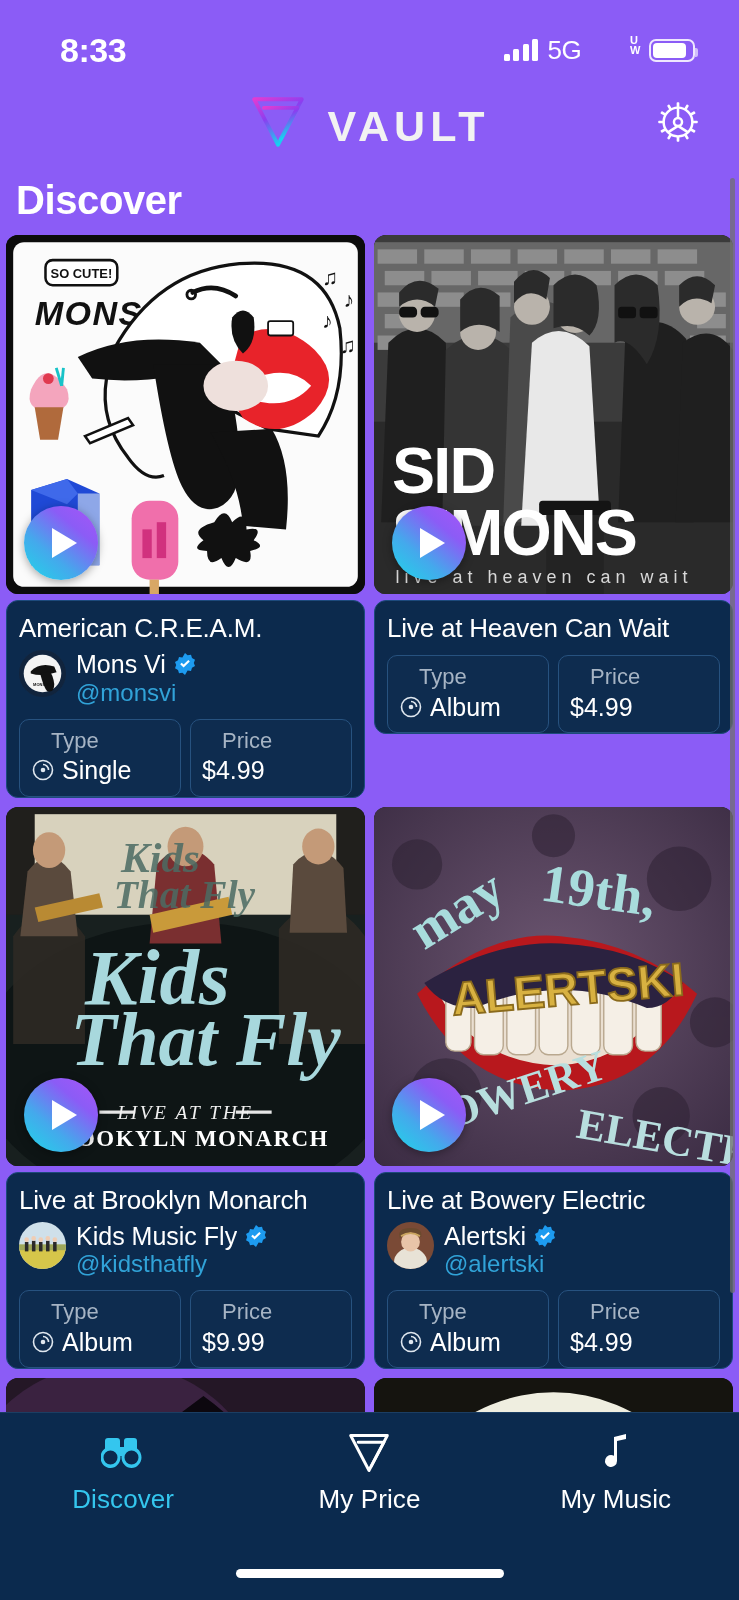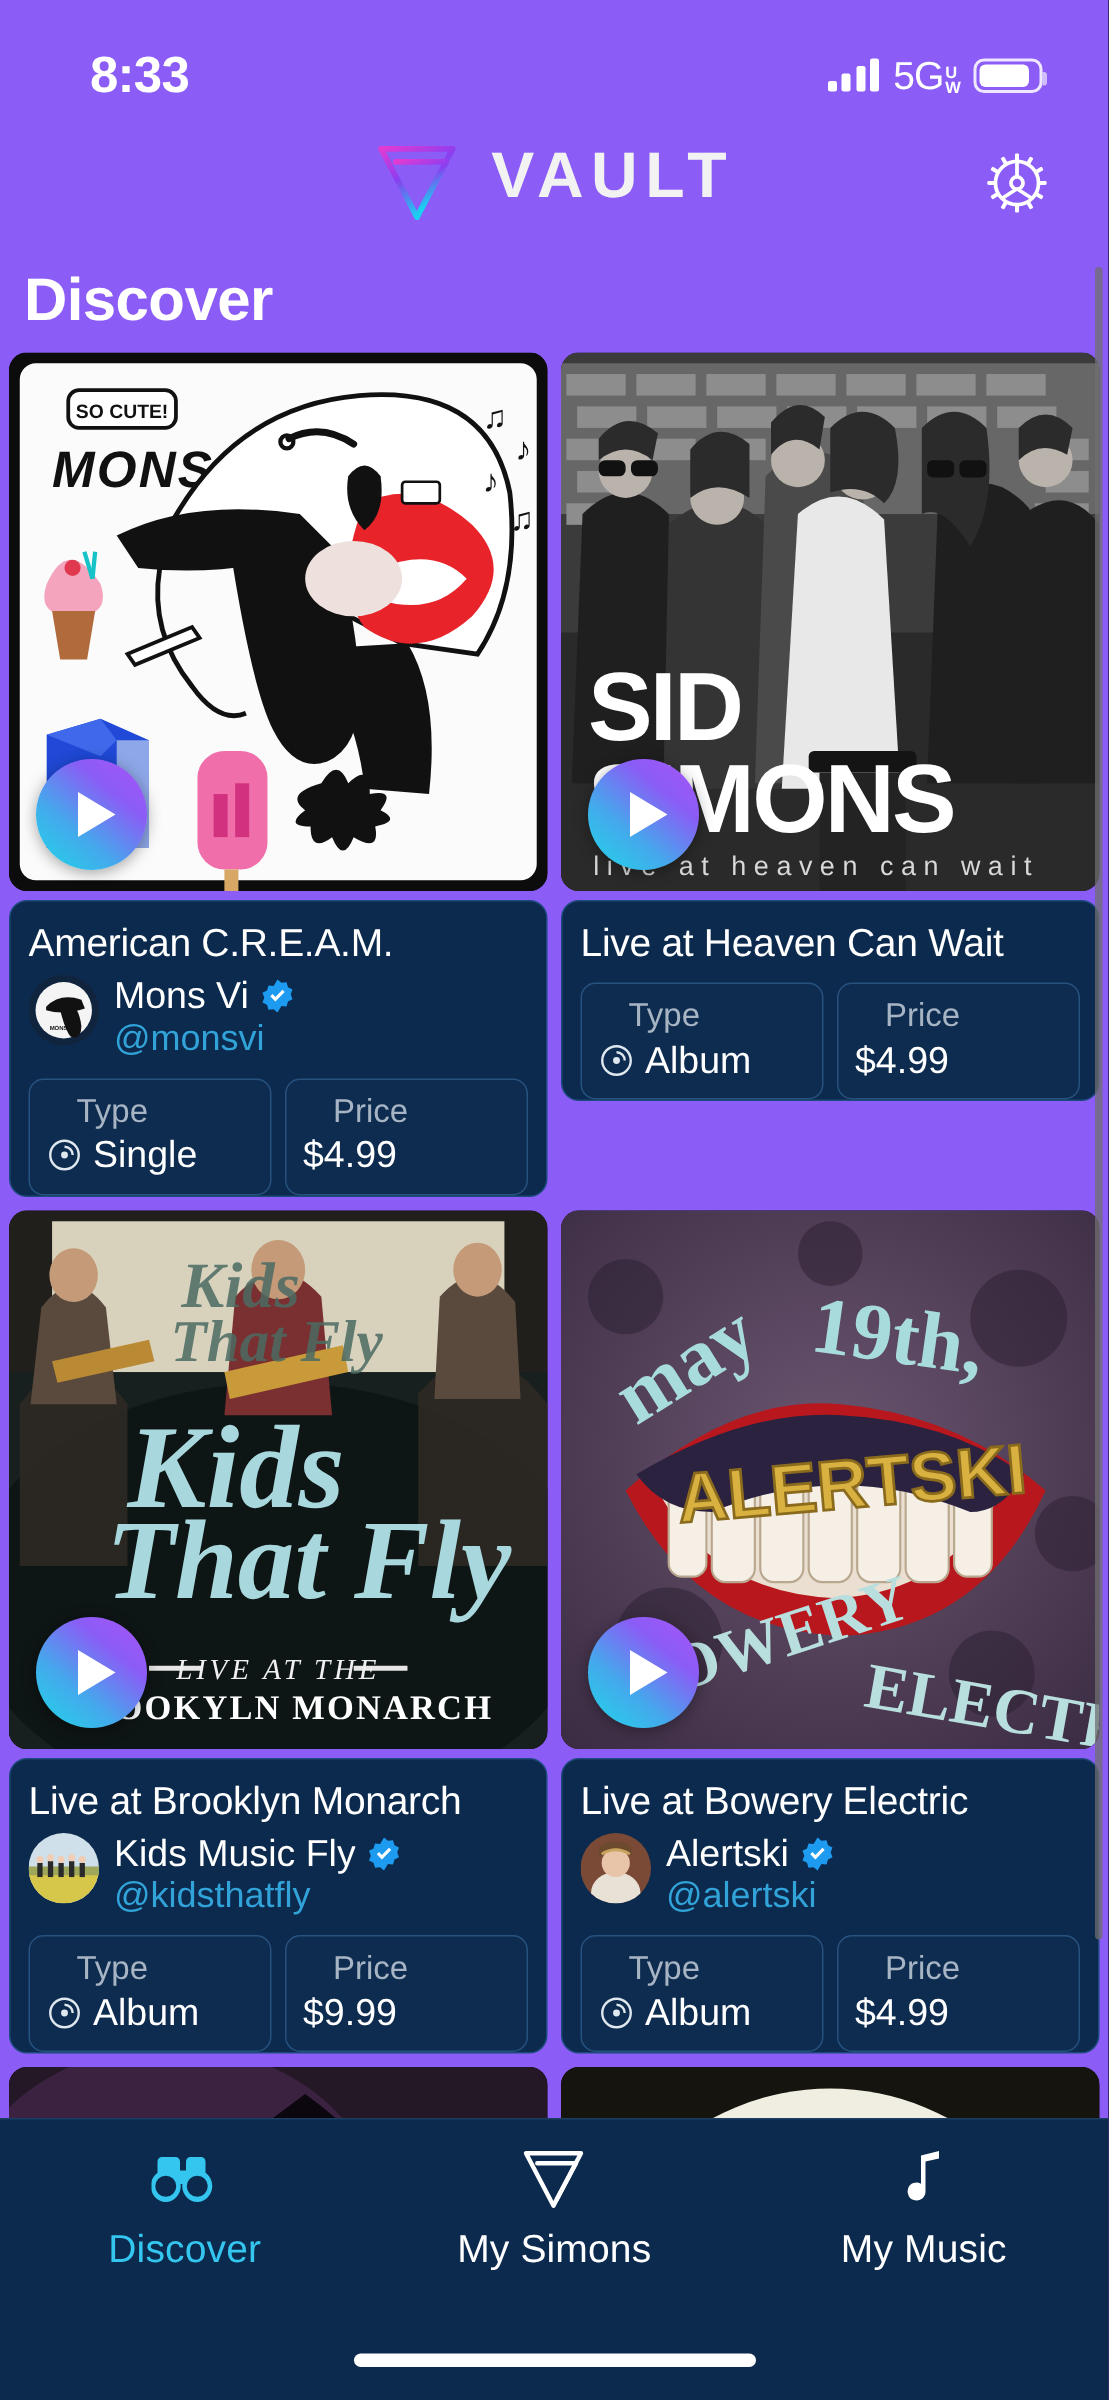--- a/index.html
+++ b/index.html
@@ -18,34 +18,34 @@
     padding:18px 44px 0 60px; color:#fff;
   }
   .sb-time{ font-size:34px; font-weight:600; letter-spacing:-0.5px; line-height:1; }
   .sb-right{ display:flex; align-items:center; gap:9px; }
   .sig{ display:flex; align-items:flex-end; gap:3.5px; height:22px; }
   .sig i{ display:block; width:6px; background:#fff; border-radius:1.5px; }
   .sig i:nth-child(1){ height:7px; }
   .sig i:nth-child(2){ height:12px; }
   .sig i:nth-child(3){ height:17px; }
   .sig i:nth-child(4){ height:22px; }
-  .net{ display:flex; align-items:flex-end; font-size:26px; font-weight:500; letter-spacing:-0.5px; }
+  .net{ display:flex; align-items:flex-start; font-size:26px; font-weight:500; letter-spacing:-0.5px;gap:48px; }
   .net .uw{ display:inline-flex; flex-direction:column; font-size:11px; line-height:0.95;
             font-weight:600; margin-left:1px; margin-bottom:1px; }
   .batt{ position:relative; width:46px; height:23px; border:2px solid rgba(255,255,255,.85);
          border-radius:7px; padding:2px; }
   .batt .fill{ height:100%; width:88%; background:#fff; border-radius:4px; }
   .batt:after{ content:""; position:absolute; right:-5px; top:7px; width:3px; height:9px;
                background:rgba(255,255,255,.6); border-radius:0 2px 2px 0; }
 
   
   .appheader{
     position:relative; height:80px; display:flex; align-items:center; justify-content:center;
   }
-  .brand{ display:flex; align-items:flex-start; gap:22px; }
+  .brand{ display:flex; align-items:flex-end; gap:22px; }
   .brand-mark{ width:56px; height:52px; display:block; }
   .brand-name{
     color:#f2f2f2; font-size:43px; font-weight:700; letter-spacing:5px; line-height:1;
   }
   .gear{
     position:absolute; right:38px; top:50%; transform:translateY(-50%);
     width:46px; height:46px; cursor:pointer;
   }
 
   
@@ -634,21 +634,21 @@
       </div>
       <div class="tlabel">Discover</div>
     </div>
     <div class="tab">
       <div class="ticon">
         <svg width="42" height="40" viewBox="0 0 100 96">
           <path d="M6 6 H94 L50 90 Z" fill="none" stroke="#ffffff" stroke-width="7" stroke-linejoin="round"></path>
           <path d="M24 22 H86 L55 80" fill="none" stroke="#ffffff" stroke-width="7" stroke-linejoin="round" stroke-linecap="round"></path>
         </svg>
       </div>
-      <div class="tlabel">My Simons</div>
+      <div class="tlabel">My Price</div>
     </div>
     <div class="tab">
       <div class="ticon">
         <svg width="30" height="40" viewBox="0 0 30 40">
           <path fill="#ffffff" d="M13 4l12-3v5L16 8v20a6 6 0 11-3-5.2V4z"></path>
         </svg>
       </div>
       <div class="tlabel">My Music</div>
     </div>
     <div class="homebar"></div>

